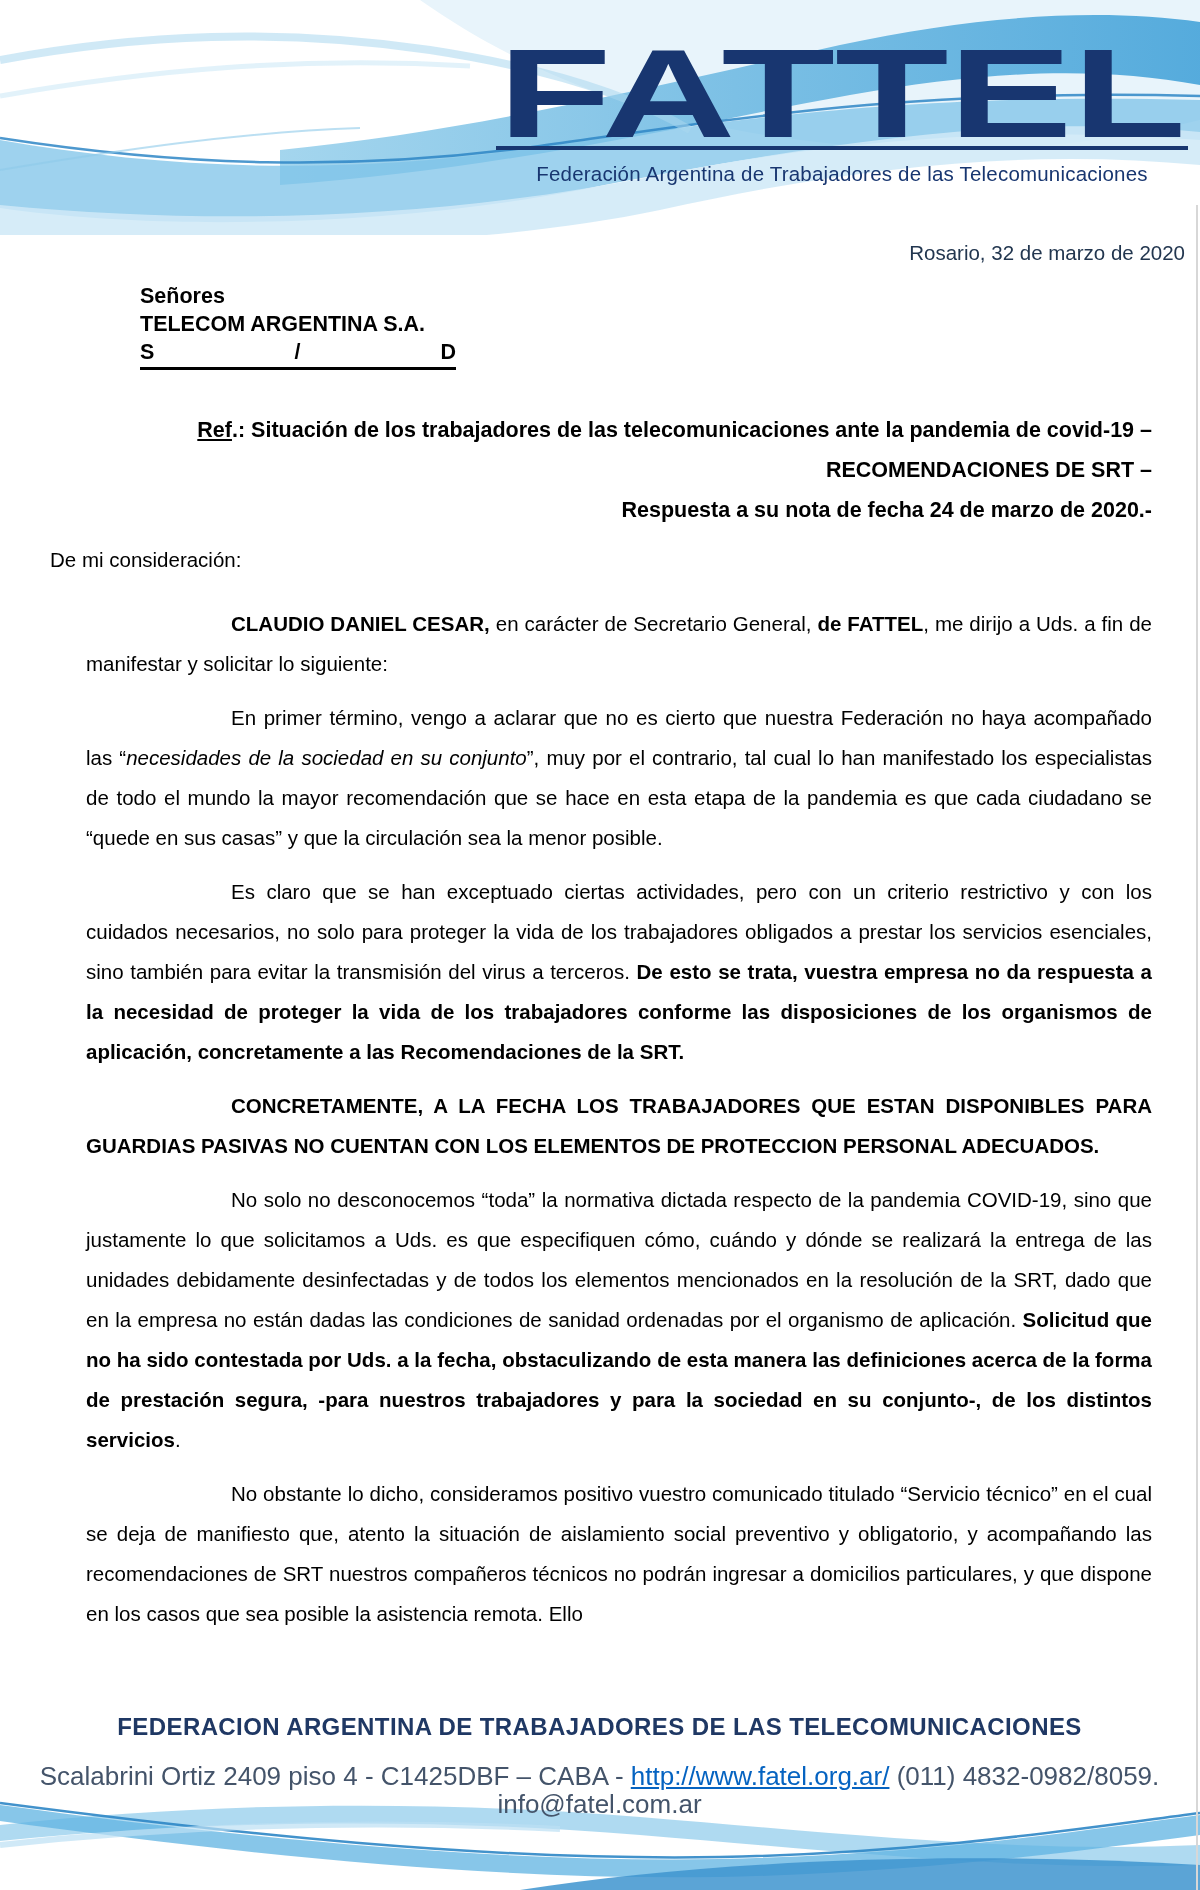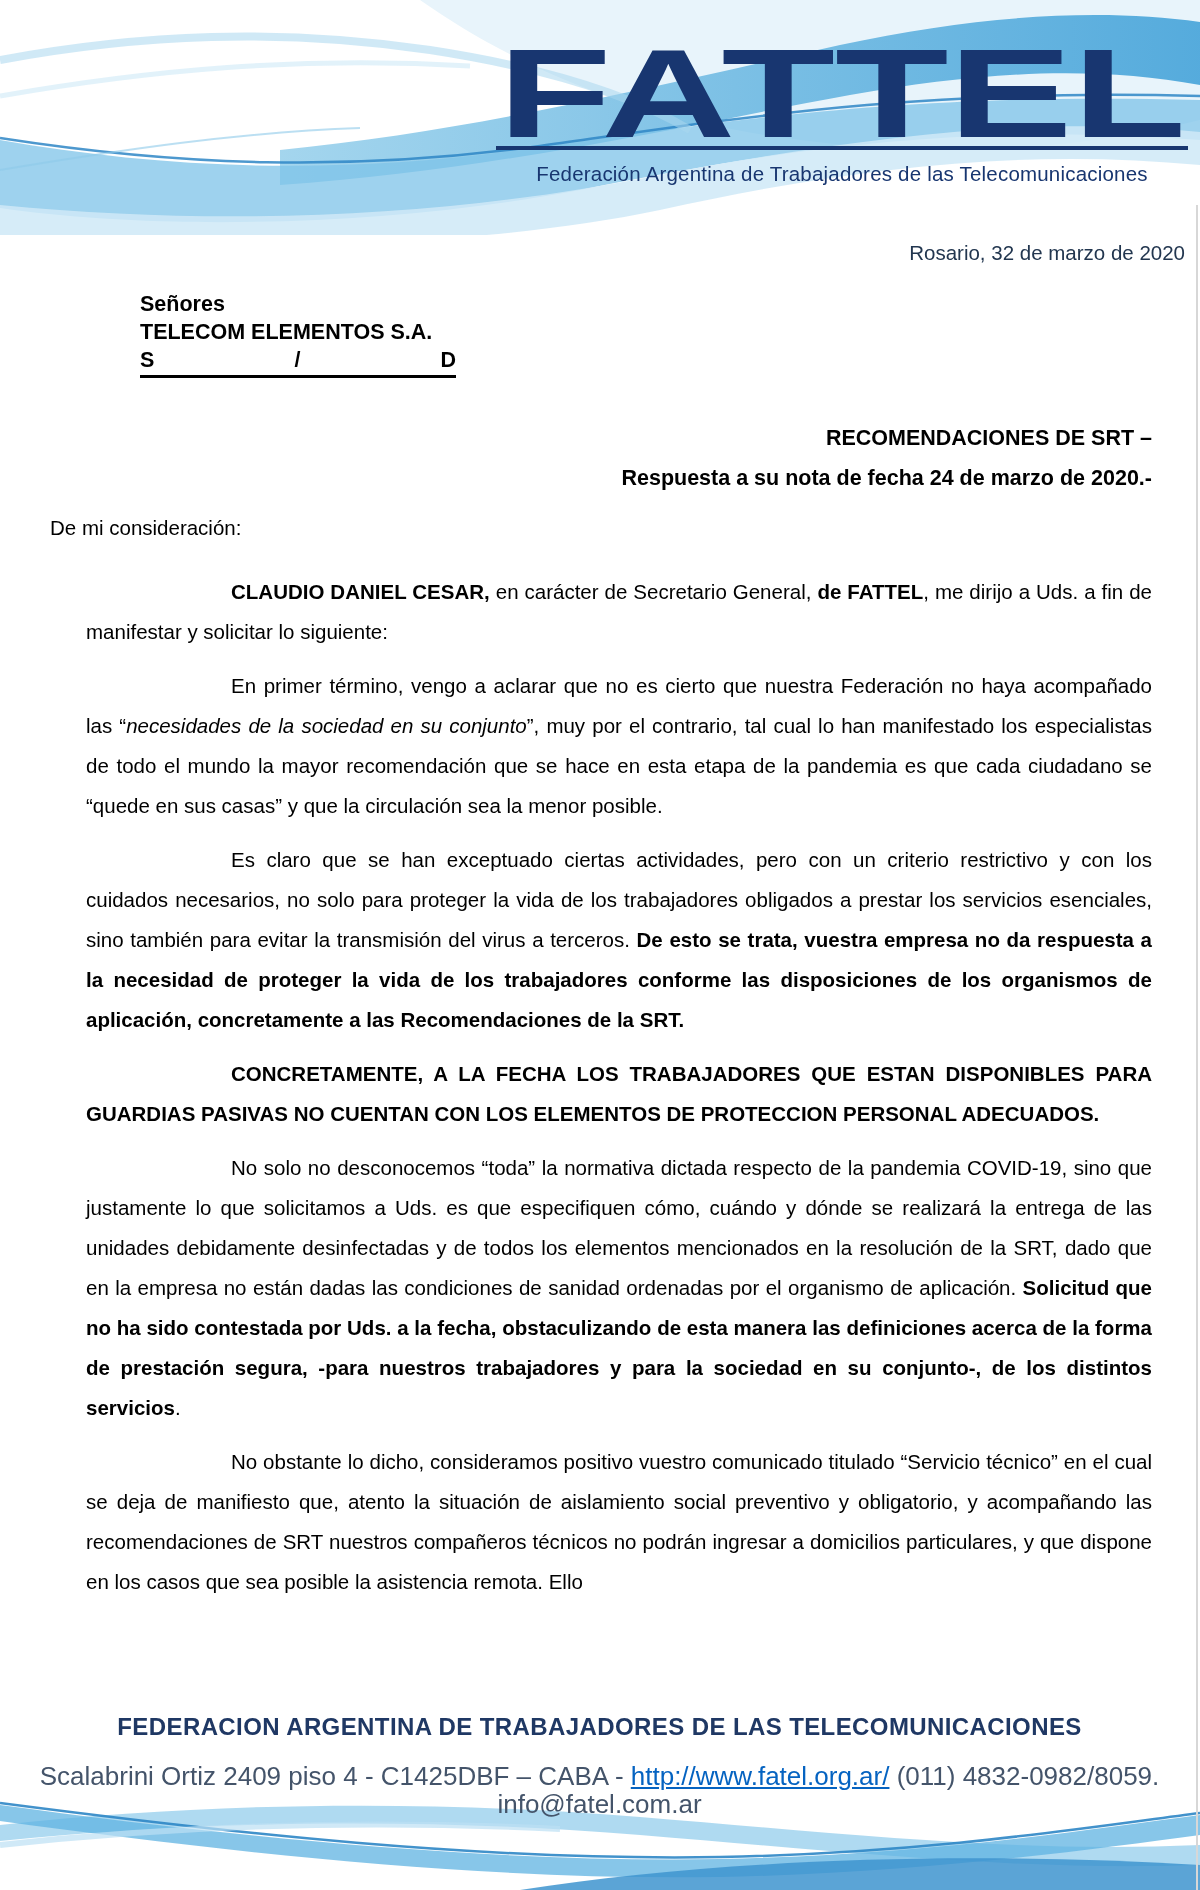--- a/index.html
+++ b/index.html
@@ -41,21 +41,21 @@
   
   .content{
     position:absolute;top:240px;left:50px;width:1102px;z-index:2;
     color:#000;font-size:20.5px;line-height:40px;
   }
   .date-line{
     text-align:right;margin-right:-33px;
     font-size:20.5px;line-height:26px;color:var(--date-color);
   }
   .recipient{
-    margin-top:24px;margin-left:90px;width:316px;
+    margin-top:16px;margin-left:90px;width:316px;
     font-weight:700;font-size:21.5px;line-height:28px;
   }
   .sd-line{
     display:flex;justify-content:space-between;
     border-bottom:3px solid #000;padding-bottom:1px;
   }
   .ref-block{
     margin-top:40px;text-align:right;
     font-weight:700;font-size:21.5px;line-height:40px;
   }
@@ -120,29 +120,30 @@
     </svg>
     <div class="logo-rule"></div>
     <div class="logo-subtitle">Federación Argentina de Trabajadores de las Telecomunicaciones</div>
   </div>
 
   <div class="content">
     <div class="date-line">Rosario, 32 de marzo de 2020</div>
 
     <div class="recipient">
       <div>Señores</div>
-      <div>TELECOM ELEMENTOS S.A.</div>
+      <div>TELECOM ARGENTINA S.A.</div>
       <div class="sd-line">
         <span>S</span>
         <span>/</span>
         <span>D</span>
       </div>
     </div>
 
     <div class="ref-block">
+      <div><span class="ref-underline">Ref</span><span>.: Situación de los trabajadores de las telecomunicaciones ante la pandemia de covid-19 –</span></div>
       <div>RECOMENDACIONES DE SRT –</div>
       <div>Respuesta a su nota de fecha 24 de marzo de 2020.-</div>
     </div>
 
     <div class="salutation">De mi consideración:</div>
 
     <div class="letter-body">
         <p class="para"><span class="b">CLAUDIO DANIEL CESAR,</span><span> en carácter de Secretario General, </span><span class="b">de FATTEL</span><span>, me dirijo a Uds. a fin de manifestar y solicitar lo siguiente:</span></p>
         <p class="para"><span>En primer término, vengo a aclarar que no es cierto que nuestra Federación no haya acompañado las “</span><span class="i">necesidades de la sociedad en su conjunto</span><span>”, muy por el contrario, tal cual lo han manifestado los especialistas de todo el mundo la mayor recomendación que se hace en esta etapa de la pandemia es que cada ciudadano se “quede en sus casas” y que la circulación sea la menor posible.</span></p>
         <p class="para"><span>Es claro que se han exceptuado ciertas actividades, pero con un criterio restrictivo y con los cuidados necesarios, no solo para proteger la vida de los trabajadores obligados a prestar los servicios esenciales, sino también para evitar la transmisión del virus a terceros. </span><span class="b">De esto se trata, vuestra empresa no da respuesta a la necesidad de proteger la vida de los trabajadores conforme las disposiciones de los organismos de aplicación, concretamente a las Recomendaciones de la SRT.</span></p>

